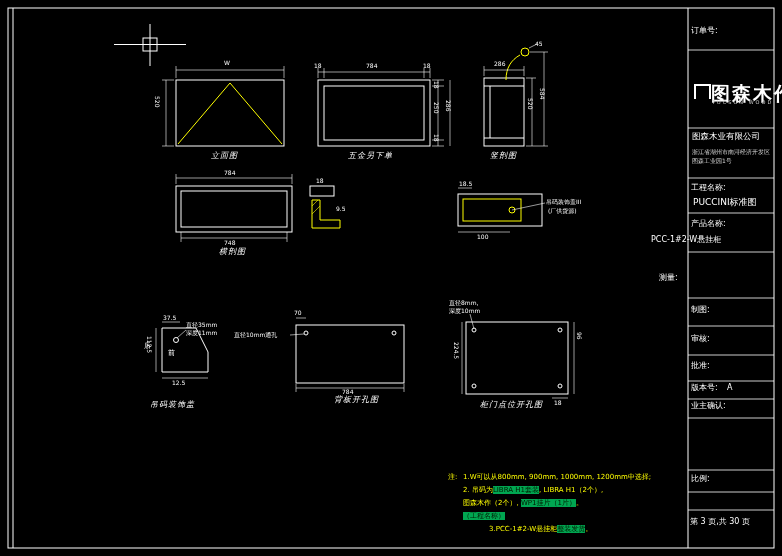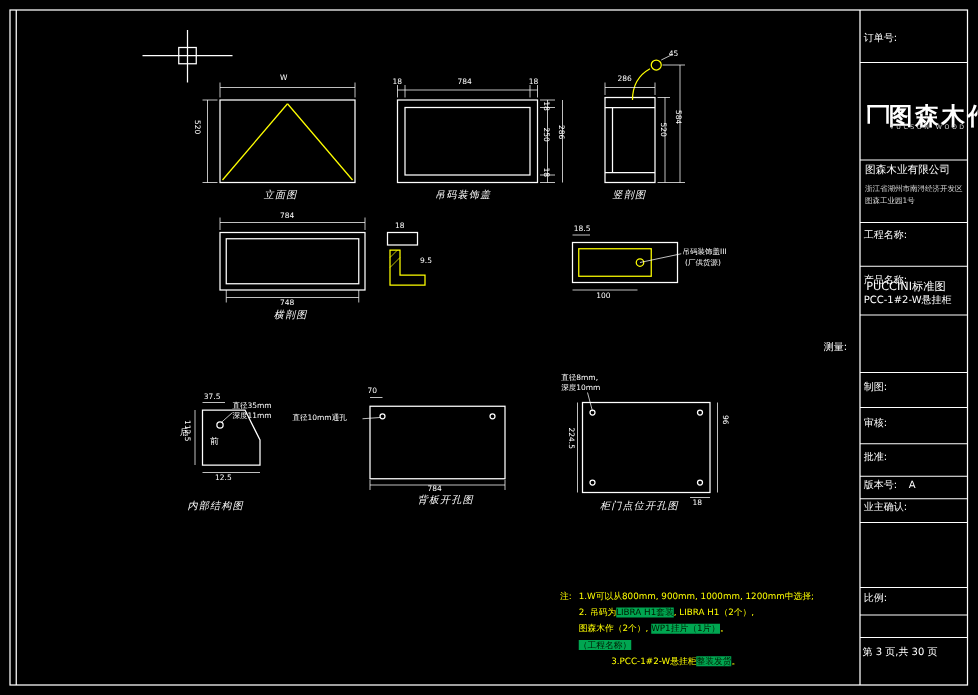--- a/index.html
+++ b/index.html
@@ -6,21 +6,21 @@
   body{width:782px;height:556px;overflow:hidden;font-family:"DejaVu Sans","Liberation Sans",sans-serif;}
   #sheet{position:relative;width:782px;height:556px;background:#000;}
   svg{position:absolute;left:0;top:0;}
   .t{position:absolute;white-space:nowrap;color:#fff;line-height:1;}
   .dim{font-size:6px;}
   .vdim{writing-mode:vertical-rl;}
   .spec{font-size:6px;}
   .vtitle{font-size:8px;letter-spacing:1px;font-style:italic;}
   .tbl{font-size:8px;}
   .tbs{font-size:6px;color:#d8d8d8;}
-  .big{font-size:9px;margin-top:28px;}
+  .big{font-size:9px;}
   .note{font-size:7px;color:#ffff00;}
   .hl{background:#00a651;color:#001a00;}
   .logo-cn{font-size:19px;font-weight:bold;letter-spacing:2px;}
   .logo-en{font-size:5px;letter-spacing:2px;color:#cfcfcf;}
   .logo-icon{position:absolute;left:694px;top:84px;width:13px;height:13px;border:2px solid #fff;border-bottom:none;}
 </style>
 </head>
 <body>
 
 <div id="sheet">
@@ -183,21 +183,21 @@
   <span class="t dim vdim" style="left:154px;top:96px">520</span>
   <span class="t vtitle" style="left:211px;top:152px">立面图</span>
 
   <span class="t dim" style="left:314px;top:63px">18</span>
   <span class="t dim" style="left:366px;top:63px">784</span>
   <span class="t dim" style="left:423px;top:63px">18</span>
   <span class="t dim vdim" style="left:433px;top:81px">18</span>
   <span class="t dim vdim" style="left:433px;top:102px">250</span>
   <span class="t dim vdim" style="left:433px;top:134px">18</span>
   <span class="t dim vdim" style="left:445px;top:100px">286</span>
-  <span class="t vtitle" style="left:348px;top:152px">吊码装饰盖</span>
+  <span class="t vtitle" style="left:348px;top:152px">五金另下单</span>
 
   <span class="t dim" style="left:494px;top:61px">286</span>
   <span class="t dim" style="left:535px;top:41px">45</span>
   <span class="t dim vdim" style="left:527px;top:98px">520</span>
   <span class="t dim vdim" style="left:539px;top:88px">584</span>
   <span class="t vtitle" style="left:490px;top:152px">竖剖图</span>
 
   <span class="t dim" style="left:224px;top:170px">784</span>
   <span class="t dim" style="left:224px;top:240px">748</span>
   <span class="t vtitle" style="left:219px;top:248px">横剖图</span>
@@ -210,21 +210,21 @@
   <span class="t spec" style="left:546px;top:199px">吊码装饰盖III</span>
   <span class="t spec" style="left:548px;top:208px">(厂供货源)</span>
 
   <span class="t dim" style="left:163px;top:315px">37.5</span>
   <span class="t spec" style="left:186px;top:322px">直径35mm</span>
   <span class="t spec" style="left:186px;top:330px">深度11mm</span>
   <span class="t" style="left:144px;top:343px;font-size:7px">后</span>
   <span class="t" style="left:168px;top:350px;font-size:7px">前</span>
   <span class="t dim vdim" style="left:146px;top:336px">112.5</span>
   <span class="t dim" style="left:172px;top:380px">12.5</span>
-  <span class="t vtitle" style="left:150px;top:401px">内部结构图</span>
+  <span class="t vtitle" style="left:150px;top:401px">吊码装饰盖</span>
 
   <span class="t spec" style="left:234px;top:332px">直径10mm通孔</span>
   <span class="t dim" style="left:294px;top:310px">70</span>
   <span class="t dim" style="left:342px;top:389px">784</span>
   <span class="t vtitle" style="left:334px;top:396px">背板开孔图</span>
 
   <span class="t spec" style="left:449px;top:300px">直径8mm,</span>
   <span class="t spec" style="left:449px;top:308px">深度10mm</span>
   <span class="t dim vdim" style="left:453px;top:342px">224.5</span>
   <span class="t dim vdim" style="left:576px;top:332px">96</span>
@@ -238,21 +238,21 @@
   <span class="t logo-en" style="left:712px;top:100px">TUCSON WOOD</span>
 
   <span class="t tbl" style="left:692px;top:132px;font-size:8.5px">图森木业有限公司</span>
   <span class="t tbs" style="left:692px;top:149px">浙江省湖州市南浔经济开发区</span>
   <span class="t tbs" style="left:692px;top:158px">图森工业园1号</span>
 
   <span class="t tbl" style="left:691px;top:184px">工程名称:</span>
   <span class="t big" style="left:693px;top:198px">PUCCINI标准图</span>
 
   <span class="t tbl" style="left:691px;top:220px">产品名称:</span>
-  <span class="t tbl" style="left:691px;top:236px">PCC-1#2-W悬挂柜</span>
+  <span class="t tbl" style="left:651px;top:236px">PCC-1#2-W悬挂柜</span>
 
   <span class="t tbl" style="left:659px;top:274px">测量:</span>
   <span class="t tbl" style="left:691px;top:306px">制图:</span>
   <span class="t tbl" style="left:691px;top:335px">审核:</span>
   <span class="t tbl" style="left:691px;top:362px">批准:</span>
   <span class="t tbl" style="left:691px;top:384px">版本号:</span>
   <span class="t tbl" style="left:727px;top:384px">A</span>
   <span class="t tbl" style="left:691px;top:402px">业主确认:</span>
   <span class="t tbl" style="left:691px;top:475px">比例:</span>
   <span class="t tbl" style="left:690px;top:518px">第 3 页,共 30 页</span>

